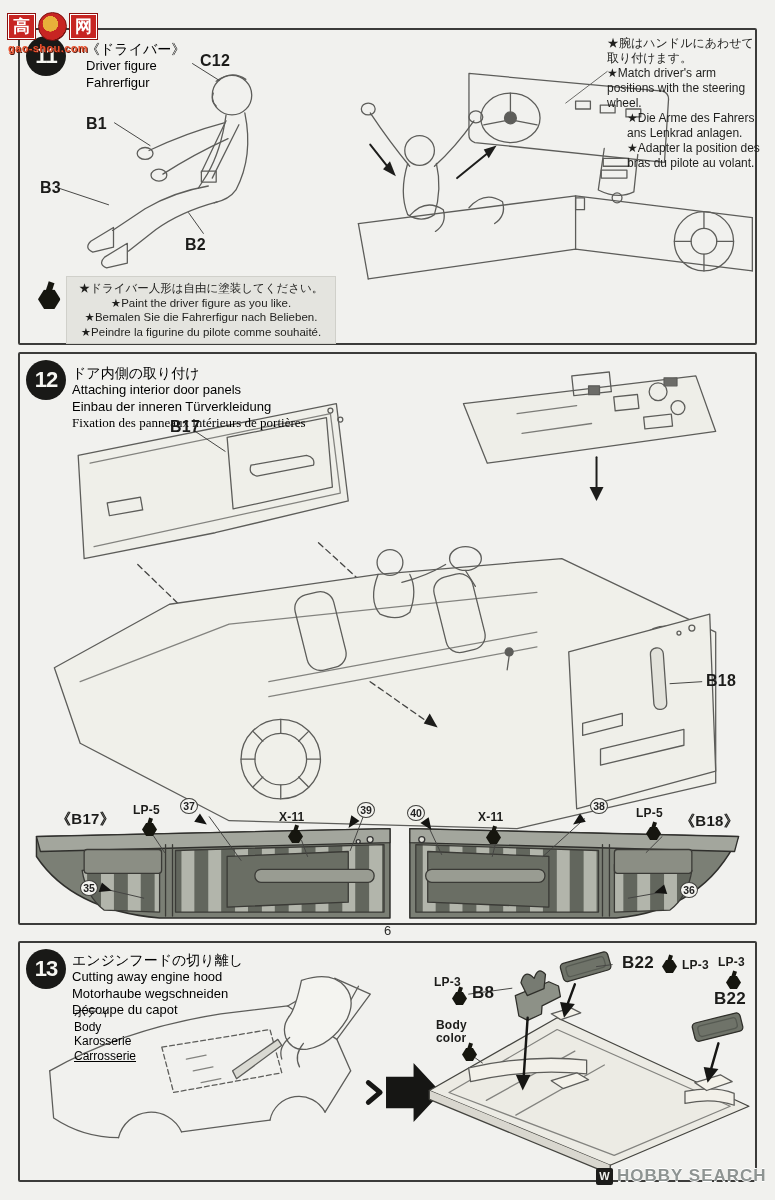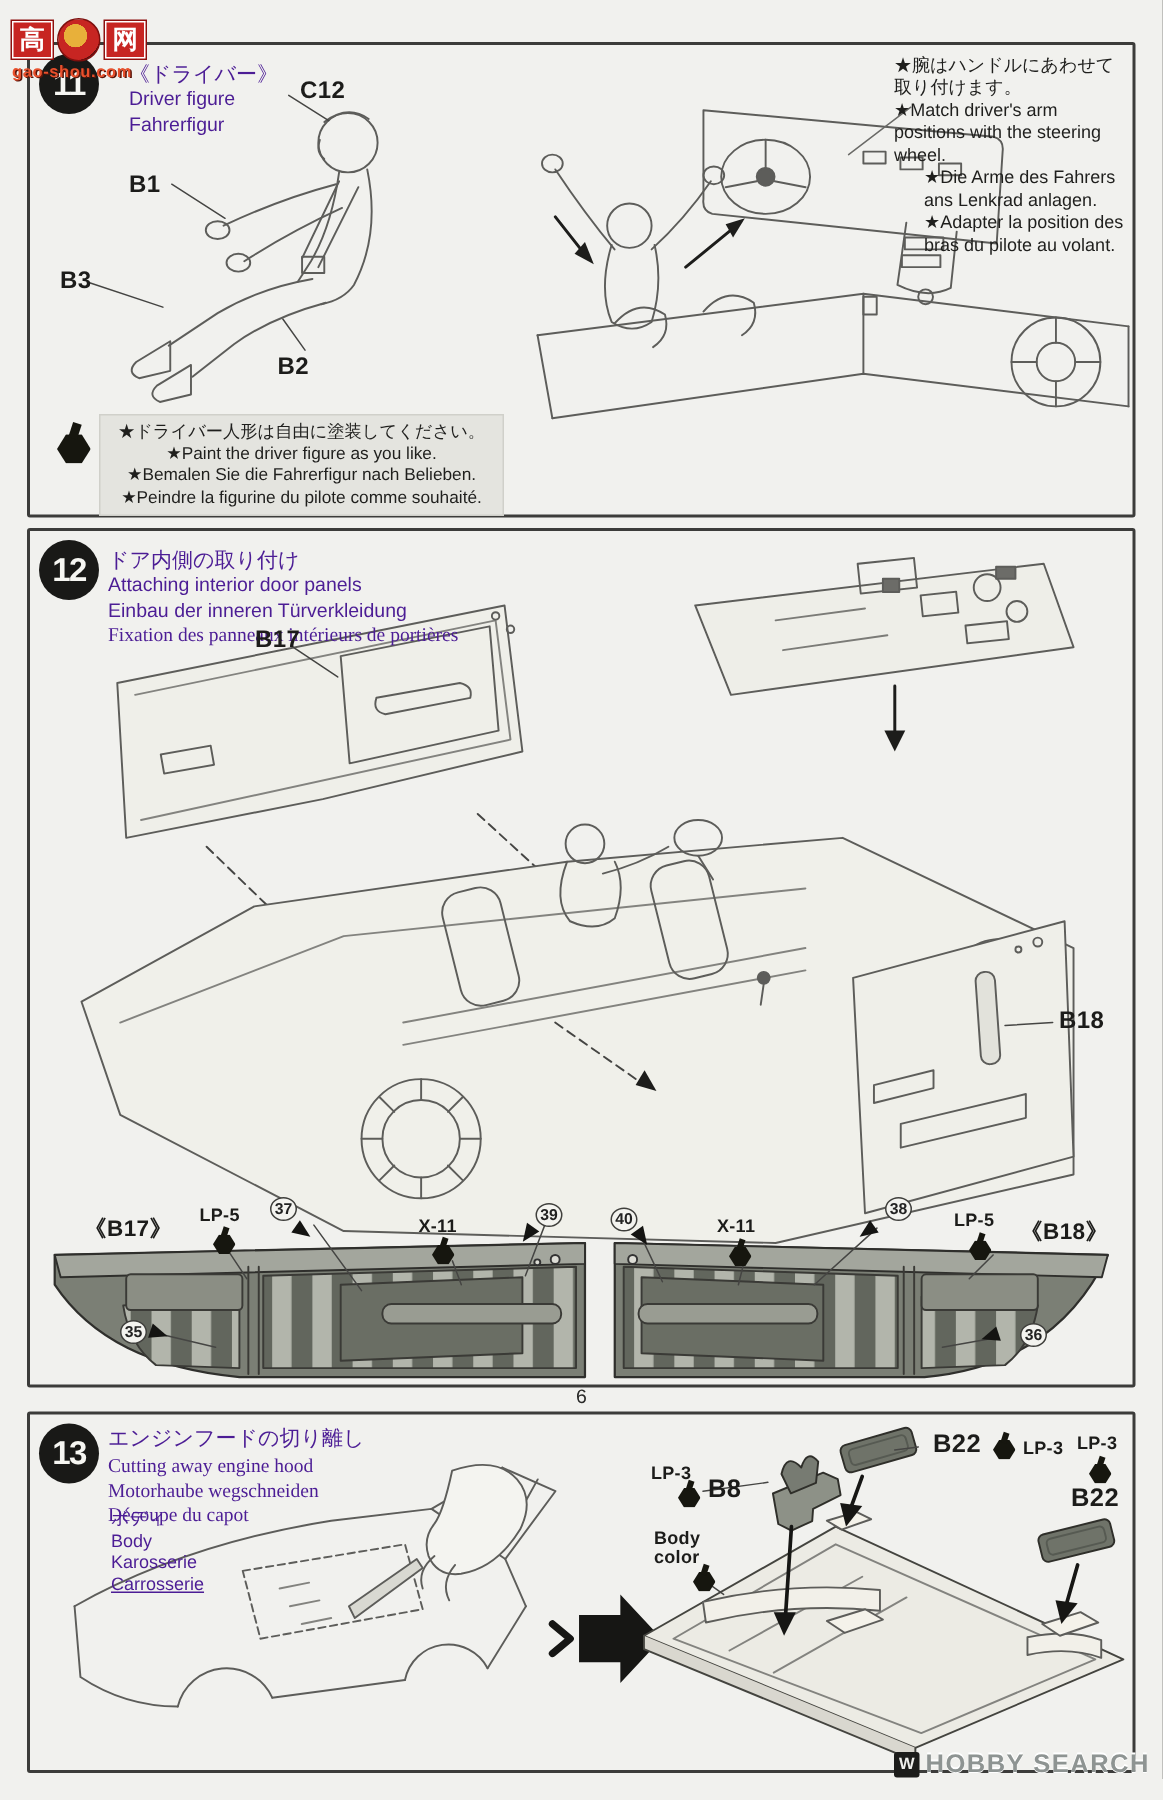--- a/index.html
+++ b/index.html
@@ -3,26 +3,26 @@
 <meta charset="utf-8">
 <style>
   html,body{margin:0;padding:0;background:#9a9a98;}
   .page{position:relative;width:775px;height:1200px;background:#f1f1ee;
         font-family:"Liberation Sans",sans-serif;color:#222;overflow:hidden;}
   .box{position:absolute;border:2px solid #3c3c3a;background:#f1f1ee;border-radius:2px;box-sizing:border-box;}
   .art{position:absolute;left:0;top:0;width:100%;height:100%;}
   .abs{position:absolute;}
   .stepnum{position:absolute;width:40px;height:40px;border-radius:50%;background:#191917;color:#f6f6f2;
            font-weight:bold;font-size:22px;display:flex;align-items:center;justify-content:center;letter-spacing:-1px;}
-  .heading span{display:block;font-size:13px;line-height:16.5px;color:#4c1d95;}
+  .heading span{display:block;font-size:13px;line-height:16.5px;color:#000000;}
   .heading .ja{font-size:14px;line-height:18px;}
   .plabel{position:absolute;font-weight:bold;font-size:16px;letter-spacing:.3px;color:#1c1c1a;}
   .plabel.big{font-size:17px;}
   .slabel{position:absolute;font-weight:bold;font-size:12px;color:#1c1c1a;letter-spacing:.2px;}
-  .note{position:absolute;font-size:12px;line-height:15px;color:#1f1f1d;}
+  .note{position:absolute;font-size:12px;line-height:15px;color:#1f1f1d;margin-left:11px;}
   .note .ind{padding-left:20px;display:block;}
   .note span{display:block;}
   .paintnote{position:absolute;background:#e4e4df;border:1px solid #d0d0ca;padding:4px 8px;}
   .paintnote span{display:block;font-size:11.5px;line-height:14.6px;color:#1f1f1d;}
   .circ{position:absolute;width:18px;height:16px;border:1.5px solid #3f3f3c;border-radius:50%;background:#f3f3ef;
         font-size:10.5px;font-weight:bold;color:#222;display:flex;align-items:center;justify-content:center;box-sizing:border-box;}
   .barrow{position:absolute;width:0;height:0;border-left:12px solid #141412;border-top:5px solid transparent;border-bottom:5px solid transparent;}
   .pot{position:absolute;width:15px;height:18px;}
   .pot .pb{position:absolute;left:0;bottom:0;width:15px;height:13px;background:#16160f;
            clip-path:polygon(27% 0,73% 0,100% 50%,73% 100%,27% 100%,0 50%);}
@@ -353,21 +353,21 @@
         <path d="M706 102 L698 130" stroke="#161614" stroke-width="2.5"></path>
         <polygon points="695,142 691,126 706,128" fill="#161614" stroke="none"></polygon>
 
         <path d="M452 112 l14 10" stroke="#454543" stroke-width="1"></path>
         <path d="M452 52 l44 -6" stroke="#454543" stroke-width="1"></path>
         <path d="M598 22 l-16 2" stroke="#454543" stroke-width="1"></path>
       </g>
     </svg>
 
     <div class="stepnum" style="left:6px;top:6px;">13</div>
-    <div class="heading abs" style="left:52px;top:8px;width:280px;font-family:Liberation Serif, serif;">
+    <div class="heading abs" style="left:52px;top:8px;width:280px;">
       <span class="ja">エンジンフードの切り離し</span>
       <span>Cutting away engine hood</span>
       <span>Motorhaube wegschneiden</span>
       <span>Découpe du capot</span>
     </div>
     <div class="heading abs" style="left:54px;top:62px;width:120px;font-size:12px;">
       <span style="font-size:12px;line-height:14.5px;">ボディ</span>
       <span style="font-size:12px;line-height:14.5px;">Body</span>
       <span style="font-size:12px;line-height:14.5px;">Karosserie</span>
       <span style="font-size:12px;line-height:14.5px;text-decoration:underline;">Carrosserie</span>

